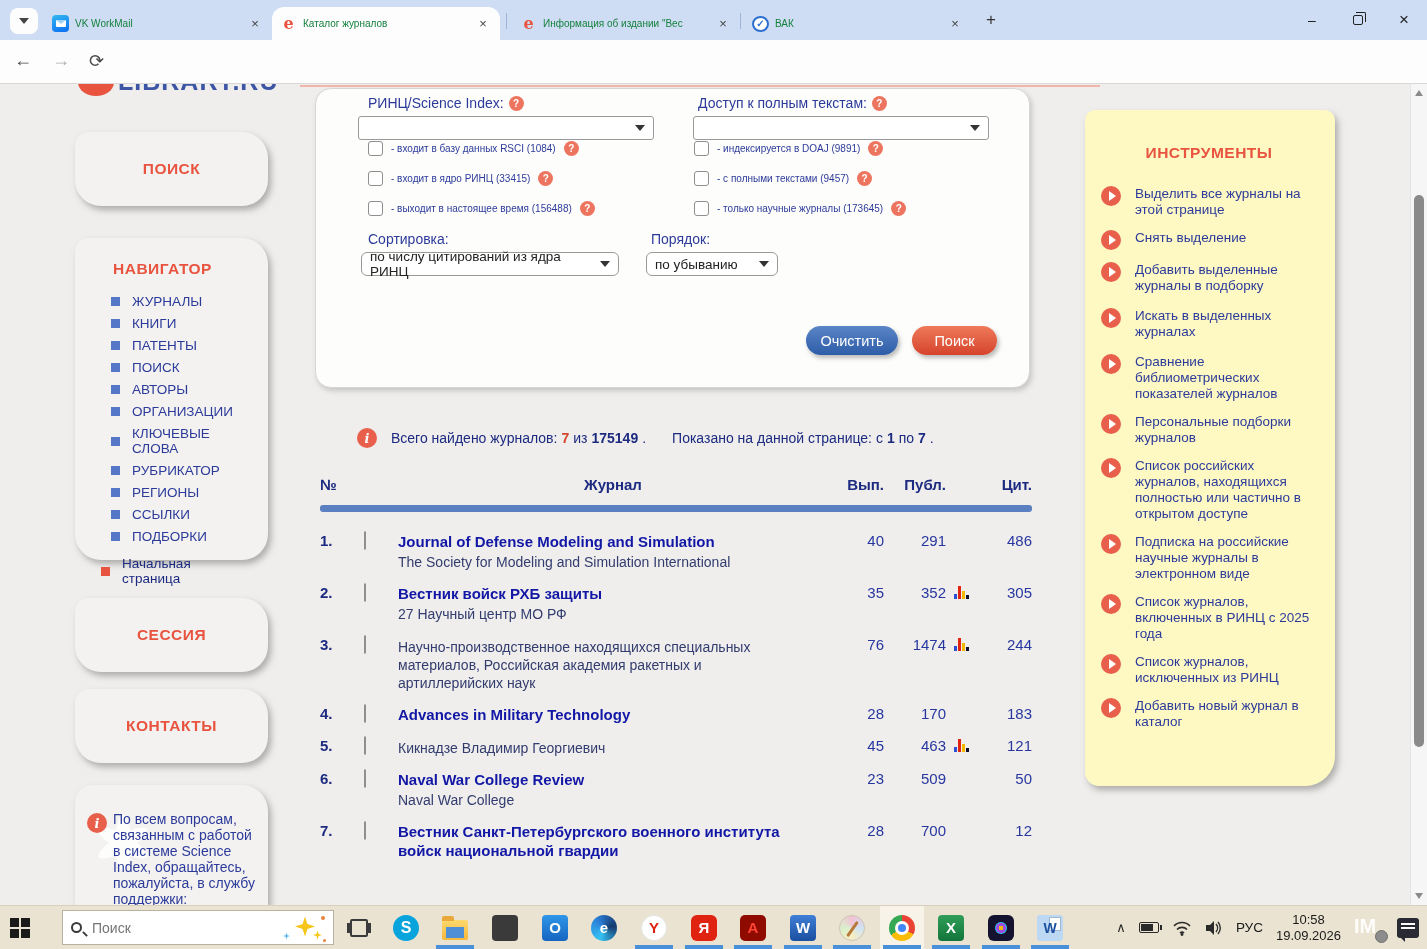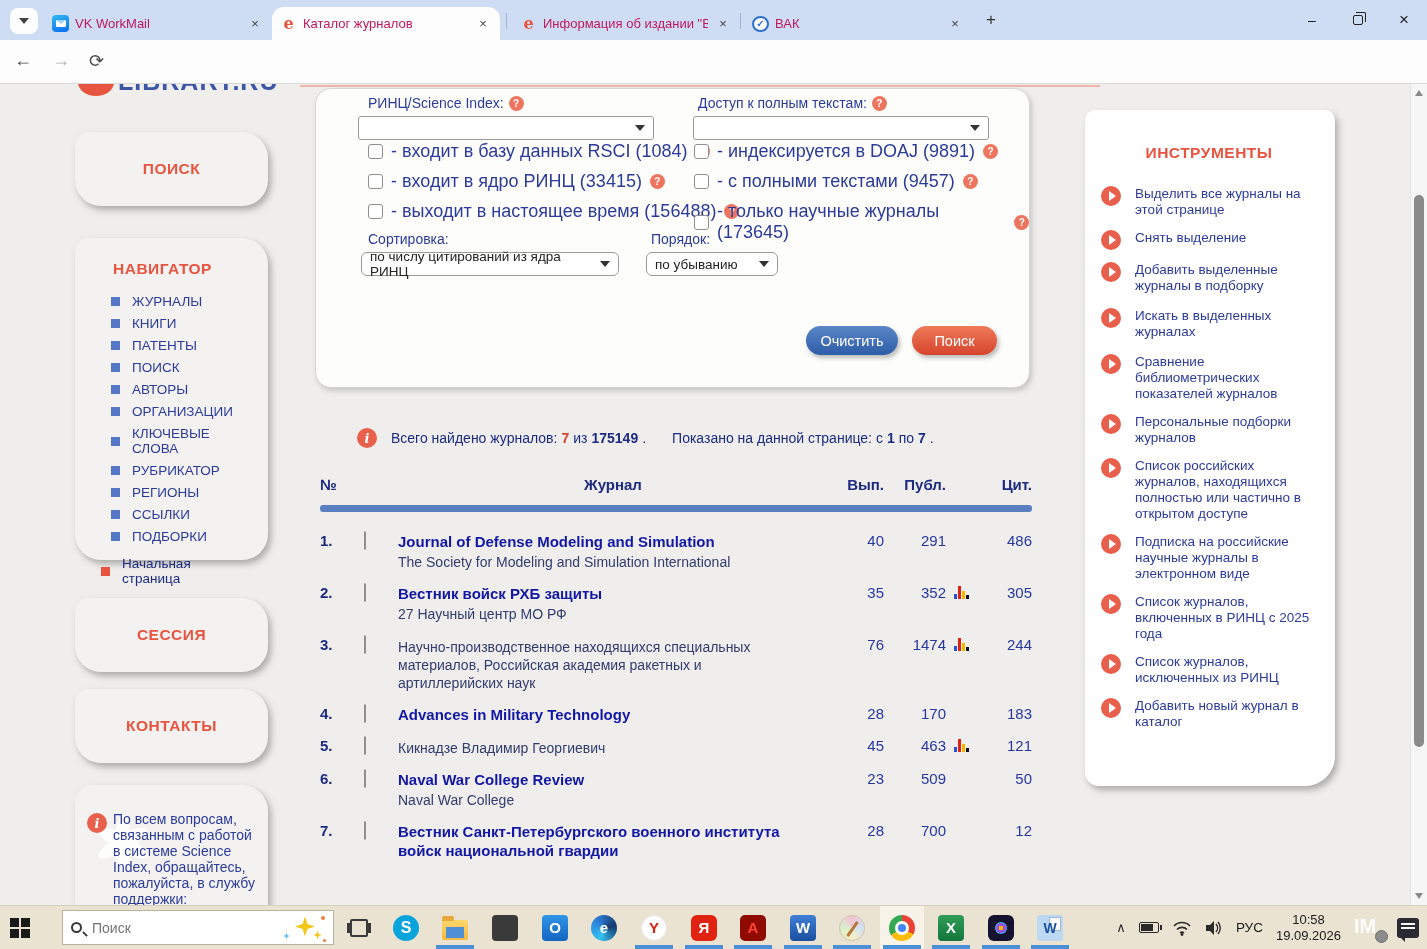--- a/index.html
+++ b/index.html
@@ -4,21 +4,21 @@
 <style>
   * { margin:0; padding:0; box-sizing:border-box; }
   body { font-family:"Liberation Sans", sans-serif; }
   .screen { position:relative; width:1427px; height:949px; overflow:hidden; background:#efeeec; }
 
   
   .tabstrip { position:absolute; left:0; top:0; width:1427px; height:40px; background:#cfddf4; }
   .tabsearch { position:absolute; left:10px; top:8px; width:28px; height:26px; background:#fdfdfd; border-radius:8px; display:flex; align-items:center; justify-content:center; }
   .caret-down { width:0; height:0; border-left:5px solid transparent; border-right:5px solid transparent; border-top:6px solid #444; }
   .tab { position:absolute; top:7px; height:33px; display:flex; align-items:center; padding:0 8px; width:228px; }
-  .tab .tab-title { font-size:13px; color:#be185d; white-space:nowrap; overflow:hidden; flex:1; margin:0 6px; }
+  .tab .tab-title { font-size:10px; color:#15803d; white-space:nowrap; overflow:hidden; flex:1; margin:0 6px; }
   .tab.active { background:#fdfdfe; border-radius:12px 12px 0 0; }
   .tab-close { font-size:13px; color:#444; width:18px; height:18px; line-height:18px; text-align:center; border-radius:50%; }
   .tab-divider { position:absolute; top:13px; width:1px; height:16px; background:#9fb4d8; }
   .fav { width:17px; height:17px; flex:0 0 17px; display:flex; align-items:center; justify-content:center; }
   .fav-vk { background:linear-gradient(160deg,#32b9f1,#0a6cf1); border-radius:4px; position:relative; }
   .fav-vk .env { width:10px; height:7px; background:#fff; border-radius:1px; position:relative; overflow:hidden; }
   .fav-vk .env:before { content:""; position:absolute; left:0; top:0; border-left:5px solid transparent; border-right:5px solid transparent; border-top:4px solid #9ed3f5; }
   .fav-el { color:#e8543f; font-weight:bold; font-size:16px; font-family:"DejaVu Serif", serif; }
   .fav-vak { width:16px; height:16px; border-radius:50%; border:2px solid #2c6fd1; color:#2c6fd1; font-size:10px; font-weight:bold; display:flex; align-items:center; justify-content:center; background:#fff; }
   .newtab { position:absolute; left:986px; top:10px; font-size:17px; color:#333; }
@@ -73,21 +73,21 @@
   .info-panel .info-ico { position:absolute; left:12px; top:28px; }
 
   
   .form-panel { position:absolute; left:315px; top:4px; width:715px; height:300px; background:#fdfdfb; border:1px solid #d8d6d2; border-radius:16px; box-shadow:2px 3px 5px rgba(140,140,140,.4); }
   .flabel { position:absolute; font-size:14px; color:#2c3b9a; display:flex; align-items:center; gap:5px; }
   .q-ico { width:15px; height:15px; border-radius:50%; background:#ed7560; color:#fff; font-size:10px; font-weight:bold; display:inline-flex; align-items:center; justify-content:center; }
   .selbox { position:absolute; height:24px; background:#fff; border:1px solid #9a9a9a; border-radius:3px; display:flex; align-items:center; justify-content:space-between; padding:0 8px; font-size:13.5px; color:#222; }
   .sel-caret { width:0; height:0; border-left:5px solid transparent; border-right:5px solid transparent; border-top:6px solid #333; }
   .chkrow { position:absolute; display:flex; align-items:center; gap:8px; }
   .cb { width:15px; height:15px; background:#fff; border:1px solid #8f8f8f; border-radius:3px; flex:0 0 15px; }
-  .chk-label { font-size:18px; color:#2c3b9a; }
+  .chk-label { font-size:10px; color:#2c3b9a; }
   .btn { position:absolute; height:29px; border-radius:15px; color:#fff; font-size:14.5px; display:flex; align-items:center; justify-content:center; box-shadow:2px 3px 4px rgba(120,120,120,.5); }
   .btn-clear { left:490px; top:237px; width:92px; background:linear-gradient(180deg,#5a85c6,#2e5da8); }
   .btn-search { left:596px; top:237px; width:85px; background:linear-gradient(180deg,#ef7a5a,#d5442c); }
 
   
   .results-line { position:absolute; left:357px; top:344px; display:flex; align-items:center; font-size:14px; color:#1c2a80; }
   .results-line .info-ico { margin-right:14px; }
   .r-bold { font-weight:bold; margin:0 4px; }
   .r-red { color:#d5442c; }
   .gap-lg { margin-left:26px; }
@@ -100,21 +100,21 @@
   .c-num { font-size:15px; font-weight:bold; color:#1c2a80; }
   .jtitle { font-size:15px; font-weight:bold; color:#1217a5; text-decoration:none; display:block; line-height:19px; width:390px; }
   .jsub { font-size:14px; color:#323c6e; line-height:18px; margin-top:2px; width:390px; }
   .c-r { font-size:15px; color:#27379f; text-align:right; }
   .chart-ico { display:inline-flex; align-items:flex-end; gap:1px; height:13px; margin-left:8px; margin-top:2px; }
   .chart-ico i { display:block; width:3px; }
   .cbar1 { height:5px; background:#2d4fd4; } .cbar2 { height:13px; background:#e02310; }
   .cbar3 { height:8px; background:#f5b800; } .cbar4 { height:4px; background:#10102a; }
 
   
-  .tools-panel { position:absolute; left:1085px; top:26px; width:250px; height:676px; background:#ffffff; border-radius:10px 10px 30px 14px; box-shadow:3px 4px 6px rgba(110,110,110,.5); padding:34px 18px 12px 16px; }
+  .tools-panel { position:absolute; left:1085px; top:26px; width:250px; height:676px; background:#fef9c3; border-radius:10px 10px 30px 14px; box-shadow:3px 4px 6px rgba(110,110,110,.5); padding:34px 18px 12px 16px; }
   .tools-title { text-align:center; color:#e8543f; font-weight:bold; font-size:15.5px; letter-spacing:.5px; margin-bottom:24px; }
   .tool-item { display:flex; margin-bottom:12px; }
   .play-ico { width:20px; height:20px; border-radius:50%; background:#e8604c; flex:0 0 20px; margin-right:14px; position:relative; }
   .play-ico:before { content:""; position:absolute; left:8px; top:5px; border-top:5px solid transparent; border-bottom:5px solid transparent; border-left:7px solid #fff; }
   .tool-link { font-size:13.5px; color:#2c3b9a; line-height:16px; text-decoration:none; }
   .mt14 { margin-top:14px; } .mt10 { margin-top:10px; }
 
   
   .scrollbar { position:absolute; right:0; top:0; width:17px; height:821px; background:#f6f6f6; border-left:1px solid #e4e4e4; }
   .sb-arrow { position:absolute; left:4px; width:0; height:0; border-left:4px solid transparent; border-right:4px solid transparent; }

